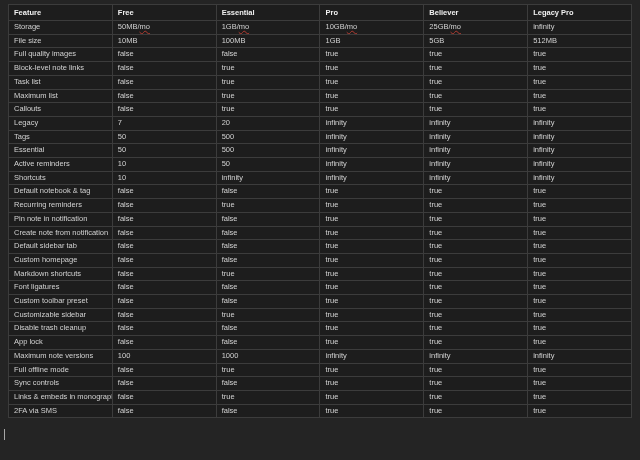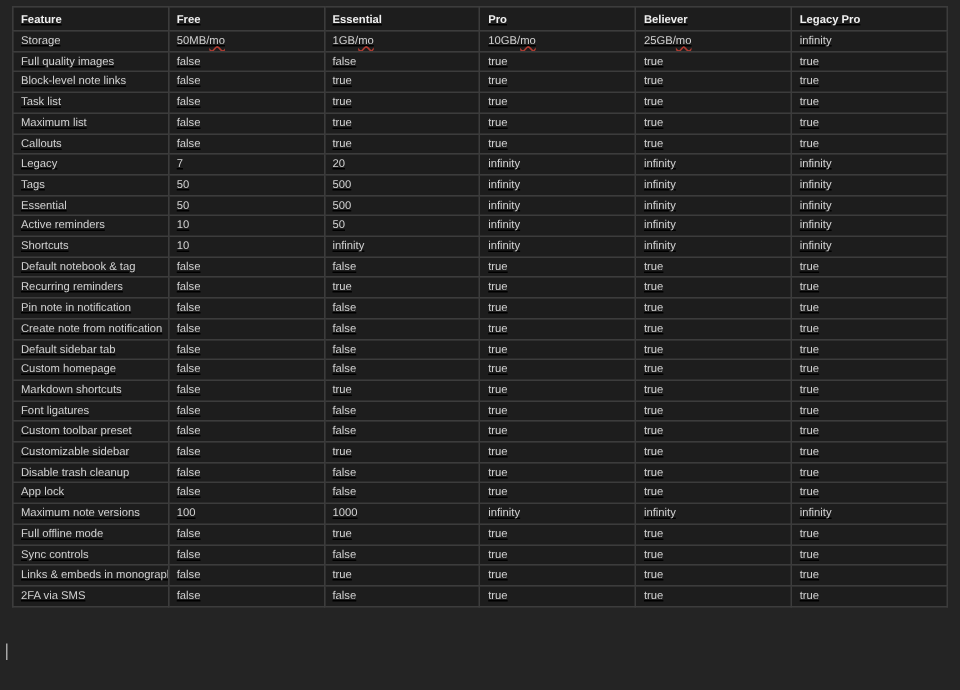--- a/index.html
+++ b/index.html
@@ -23,21 +23,20 @@
     position: absolute;
     left: 0; top: 0;
     width: 640px; height: 460px;
   }
   table.feature-table {
     position: absolute;
     left: 8px; top: 4px;
     width: 624px;
     border-collapse: collapse;
     table-layout: fixed;
-    text-decoration: underline;
   }
   .feature-table th,
   .feature-table td {
     border: 1px solid var(--border);
     background: var(--cell-bg);
     padding: 0 5px;
     font-size: 7.5px;
     height: 12.7px;
     line-height: 12.7px;
     white-space: nowrap;
@@ -85,20 +84,28 @@
     <tbody>
         <tr>
           <td>Storage</td>
           <td>50MB/<span class="spell-error">mo</span></td>
           <td>1GB/<span class="spell-error">mo</span></td>
           <td>10GB/<span class="spell-error">mo</span></td>
           <td>25GB/<span class="spell-error">mo</span></td>
           <td>infinity</td>
         </tr>
         <tr>
+          <td>File size</td>
+          <td>10MB</td>
+          <td>100MB</td>
+          <td>1GB</td>
+          <td>5GB</td>
+          <td>512MB</td>
+        </tr>
+        <tr>
           <td>Full quality images</td>
           <td>false</td>
           <td>false</td>
           <td>true</td>
           <td>true</td>
           <td>true</td>
         </tr>
         <tr>
           <td>Block-level note links</td>
           <td>false</td>

